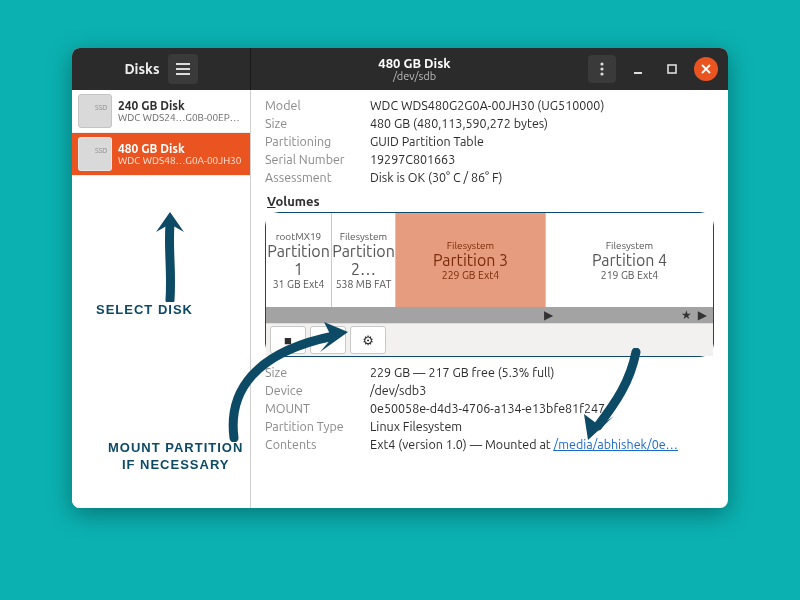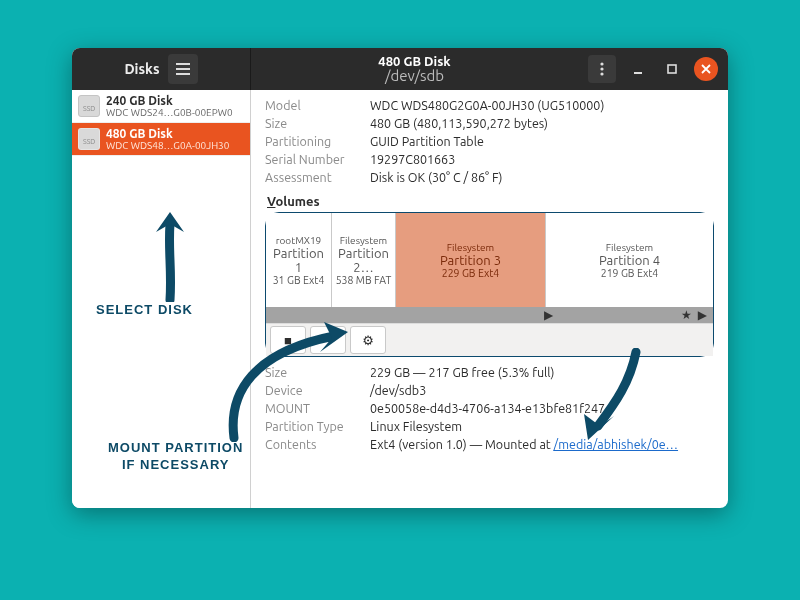--- a/index.html
+++ b/index.html
@@ -38,21 +38,21 @@
   .hamburger-btn{
     width:30px;height:30px;border-radius:4px;
     background:#3a3a3a;display:flex;align-items:center;justify-content:center;
     cursor:pointer;
   }
   .titlebar-center{
     flex:1;display:flex;flex-direction:column;align-items:center;justify-content:center;
     line-height:1.1;
   }
   .tb-disk{font-weight:700;font-size:13px;color:#fff;}
-  .tb-dev{font-size:15px;color:#bbb;}
+  .tb-dev{font-size:11px;color:#bbb;}
   .titlebar-right{
     display:flex;align-items:center;gap:10px;padding:0 10px;
   }
   .tb-btn{
     width:28px;height:28px;border-radius:4px;background:#3a3a3a;
     display:flex;align-items:center;justify-content:center;cursor:pointer;color:#ddd;
   }
   .tb-close{width:24px;height:24px;border-radius:50%;background:#e95420;display:flex;align-items:center;justify-content:center;cursor:pointer;color:#fff;font-weight:700;}
   .tb-min,.tb-max{width:24px;height:24px;border-radius:50%;display:flex;align-items:center;justify-content:center;cursor:pointer;color:#ddd;}
   
@@ -65,21 +65,21 @@
   }
   .disk-item{
     display:flex;align-items:center;gap:6px;padding:4px 6px;cursor:pointer;
     border-bottom:1px solid #eee;
   }
   .disk-item.selected{background:#e95420;color:#fff;}
   .disk-item.selected .disk-sub{color:#ffe7dc;}
   .ssd-icon{
     width:22px;height:22px;border-radius:3px;background:#d9d9d9;
     display:flex;align-items:flex-end;justify-content:flex-start;
-    font-size:7px;color:#888;padding:4px;box-sizing:border-box;
+    font-size:7px;color:#888;padding:16px;box-sizing:border-box;
     border:1px solid #c4c4c4;flex:0 0 auto;
   }
   .disk-item.selected .ssd-icon{border-color:#ffffff55;}
   .disk-texts{display:flex;flex-direction:column;min-width:0;}
   .disk-title{font-weight:600;font-size:12px;white-space:nowrap;overflow:hidden;text-overflow:ellipsis;}
   .disk-sub{font-size:10px;color:#666;white-space:nowrap;overflow:hidden;text-overflow:ellipsis;}
   
   .main{
     flex:1;display:flex;flex-direction:column;min-width:0;
     padding:8px 14px 2px 14px;overflow:hidden;
@@ -110,21 +110,21 @@
     font-size:10.5px;color:#555;text-align:center;padding:2px;
     box-sizing:border-box;cursor:pointer;
     background:#fff;
   }
   .vol:last-child{border-right:none;}
   .vol.selected{
     background:#e69d7f;
     color:#7a2a0a;
   }
   .vol .v-top{font-size:10px;}
-  .vol .v-mid{font-size:13px;}
+  .vol .v-mid{font-size:16px;}
   .vol .v-bot{font-size:10.5px;}
   .vol-nav-row{
     height:16px;display:flex;justify-content:flex-end;align-items:center;
     padding:0 6px;gap:6px;color:#333;font-size:12px;
   }
   .vol-nav-row span{cursor:pointer;}
   .vol-toolbar{
     height:32px;background:#f2f1f0;border-top:1px solid #dcdcdc;
     display:flex;align-items:center;padding:0 4px;gap:0;
   }

